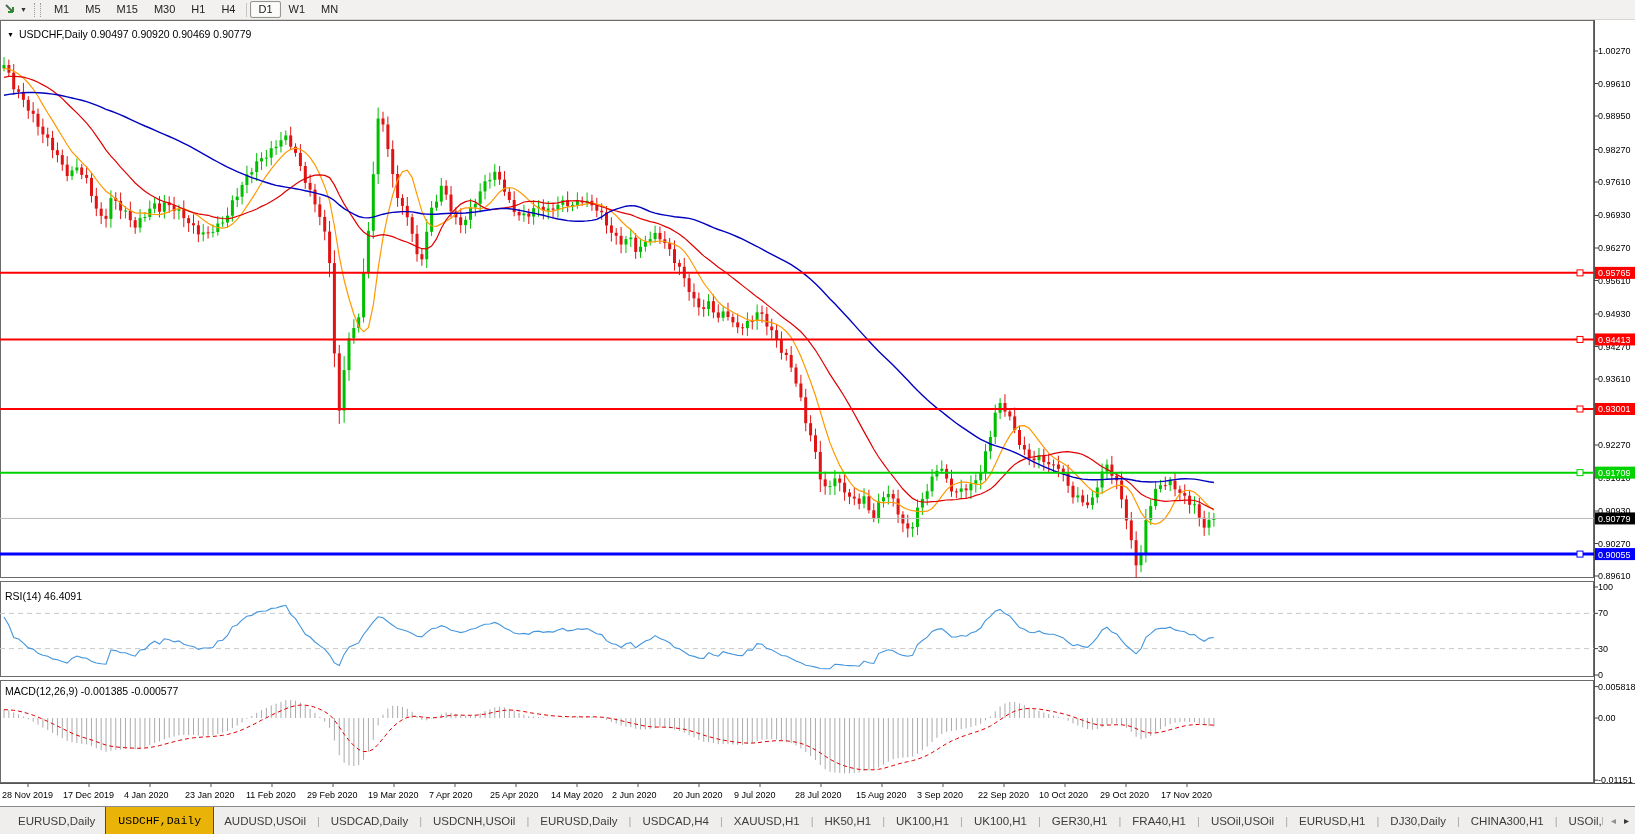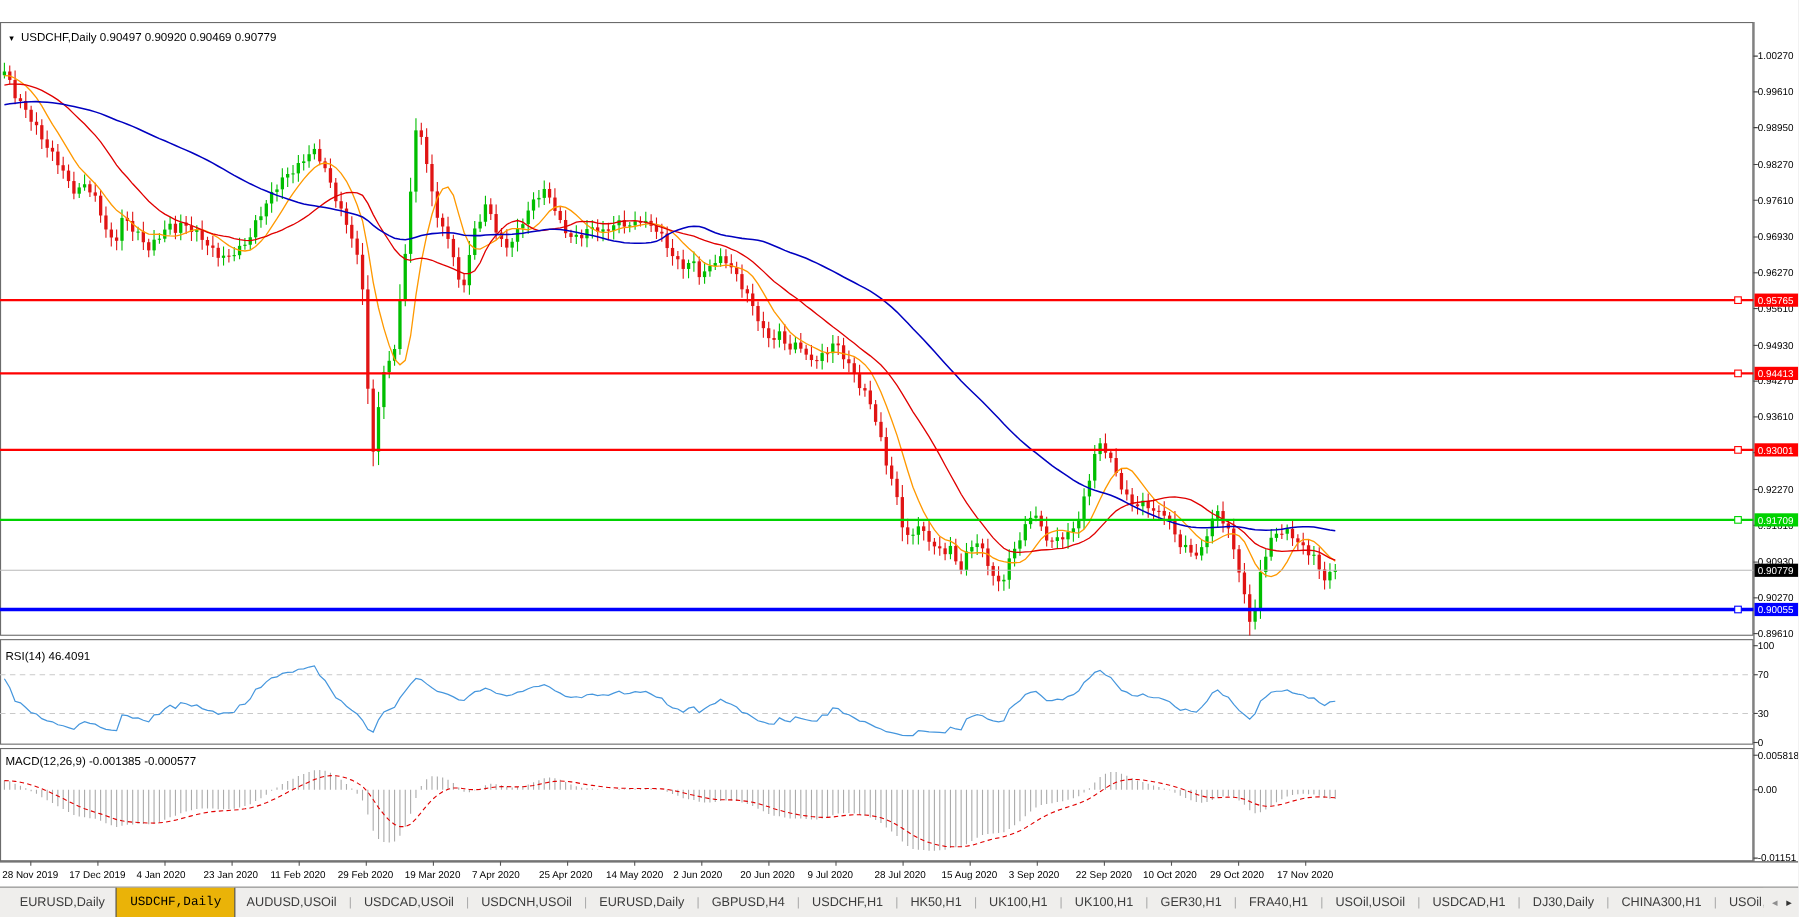--- a/index.html
+++ b/index.html
@@ -25,20 +25,42 @@
   .tab-sep{color:#a8a8a8;font-size:11px;padding:0 1px;}
   .tab-scroll{position:absolute;right:2px;top:0;height:100%;display:flex;align-items:center;gap:8px;background:#efeeec;padding:0 4px 0 8px;}
   .tab-scroll span{font-size:10px;color:#333;cursor:default;}
   .tab-scroll .dim{color:#8f8f8f;}
 </style>
 </head>
 <body>
 
 <div class="screen">
 
+  <div class="toolbar">
+    <div class="tool-icon">
+      <svg width="14" height="13">
+        <path d="M2 2 L9 9" stroke="#4c6b4c" stroke-width="2" fill="none"></path>
+        <path d="M9 9 L9 4 M9 9 L4 9" stroke="#2e8b2e" stroke-width="2" fill="none"></path>
+      </svg>
+      <span class="caret-down">▼</span>
+    </div>
+    <div class="grip"></div>
+    <div id="tf-buttons" style="display:flex;align-items:center;">
+        <div class="tfbtn">M1</div>
+        <div class="tfbtn">M5</div>
+        <div class="tfbtn">M15</div>
+        <div class="tfbtn">M30</div>
+        <div class="tfbtn">H1</div>
+        <div class="tfbtn">H4</div>
+        <div class="tf-sep"></div>
+        <div class="tfbtn active">D1</div>
+        <div class="tfbtn">W1</div>
+        <div class="tfbtn">MN</div>
+      </div>
+  </div>
 
   <div id="chart-wrap">
     <svg id="chart-svg" width="1635" height="786">
 
       <g id="gen-layer">
           <rect x="0.5" y="0.5" width="1593" height="557" fill="#fff" stroke="#6b6b6b"></rect>
           <rect x="0.5" y="561.5" width="1593" height="95" fill="#fff" stroke="#6b6b6b"></rect>
           <rect x="0.5" y="660.5" width="1593" height="102" fill="#fff" stroke="#6b6b6b"></rect>
           <line x1="1594.5" y1="0" x2="1594.5" y2="763" stroke="#555"></line>
           <line x1="0" y1="763.5" x2="1635" y2="763.5" stroke="#555"></line>
@@ -917,43 +939,43 @@
       <text x="5" y="675" font-size="10.5" fill="#000">MACD(12,26,9) -0.001385 -0.000577</text>
     </svg>
   </div>
 
   <div class="tabbar">
     <div id="tab-list" style="display:flex;align-items:center;">
         <div class="tab">EURUSD,Daily</div>
         <div class="tab active">USDCHF,Daily</div>
         <div class="tab">AUDUSD,USOil</div>
         <span class="tab-sep">|</span>
-        <div class="tab">USDCAD,USOil</div>
+        <div class="tab">USDCAD,Daily</div>
         <span class="tab-sep">|</span>
         <div class="tab">USDCNH,USOil</div>
         <span class="tab-sep">|</span>
         <div class="tab">EURUSD,Daily</div>
         <span class="tab-sep">|</span>
-        <div class="tab">GBPUSD,H4</div>
-        <span class="tab-sep">|</span>
-        <div class="tab">USDCHF,H1</div>
+        <div class="tab">USDCAD,H4</div>
+        <span class="tab-sep">|</span>
+        <div class="tab">XAUUSD,H1</div>
         <span class="tab-sep">|</span>
         <div class="tab">HK50,H1</div>
         <span class="tab-sep">|</span>
         <div class="tab">UK100,H1</div>
         <span class="tab-sep">|</span>
         <div class="tab">UK100,H1</div>
         <span class="tab-sep">|</span>
         <div class="tab">GER30,H1</div>
         <span class="tab-sep">|</span>
         <div class="tab">FRA40,H1</div>
         <span class="tab-sep">|</span>
         <div class="tab">USOil,USOil</div>
         <span class="tab-sep">|</span>
-        <div class="tab">USDCAD,H1</div>
+        <div class="tab">EURUSD,H1</div>
         <span class="tab-sep">|</span>
         <div class="tab">DJ30,Daily</div>
         <span class="tab-sep">|</span>
         <div class="tab">CHINA300,H1</div>
         <span class="tab-sep">|</span>
         <div class="tab">USOil,H1</div>
       </div>
     <div class="tab-scroll">
       <span class="dim">◂</span>
       <span>▸</span>

